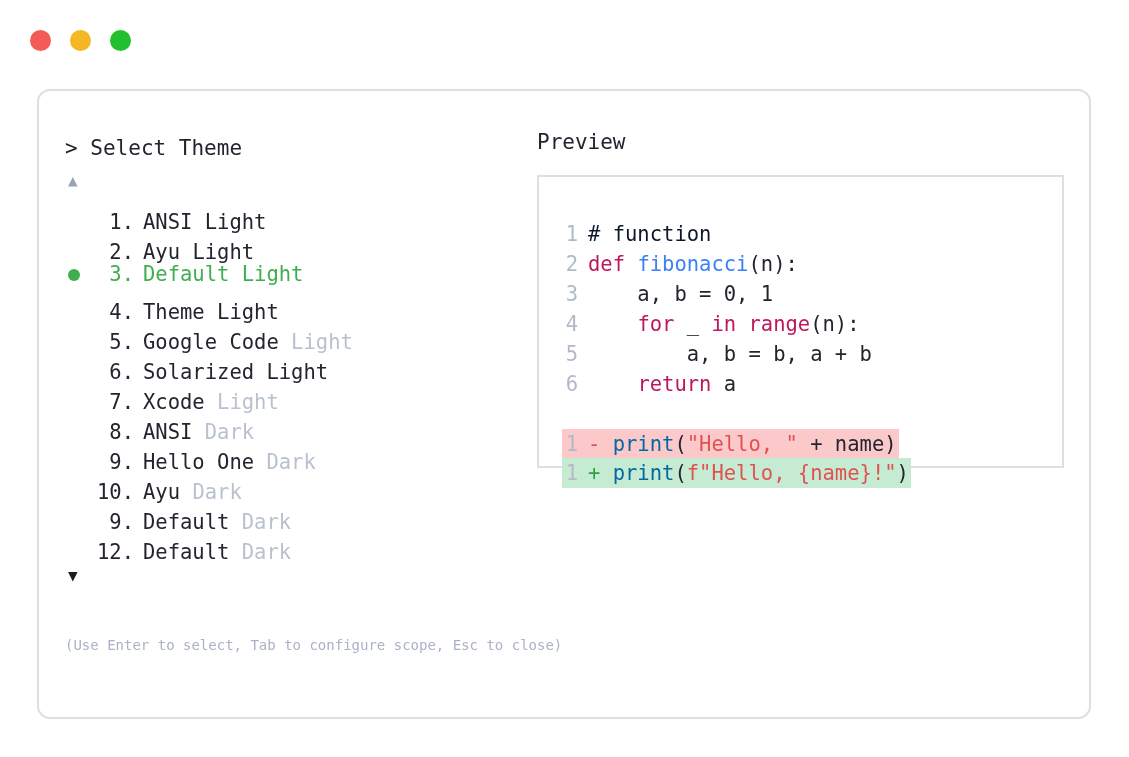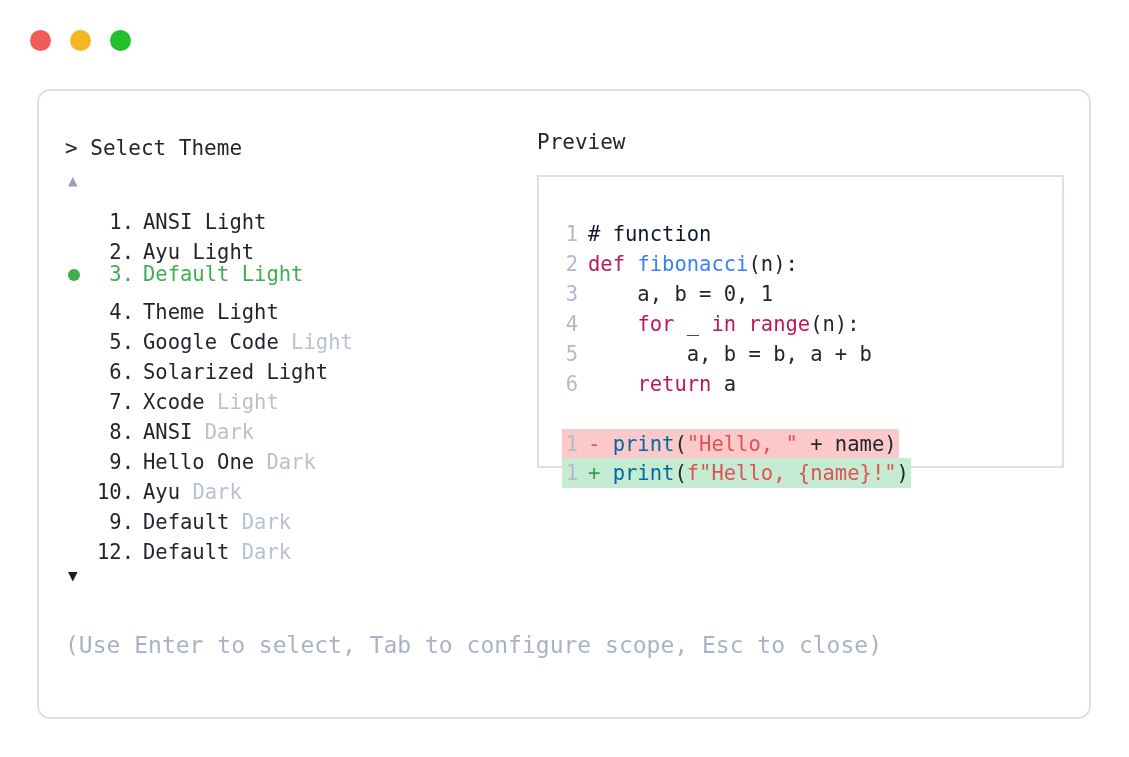--- a/index.html
+++ b/index.html
@@ -135,21 +135,21 @@
   .theme-row.selected .idx,
   .theme-row.selected .tname,
   .theme-row.selected .tvariant,
   .theme-row.selected .tvariant.dim { color: #3fae4f; }
 
   
   .hint {
     position: absolute;
     left: 26px;
     top: 540px;
-    font-size: 23px;
+    font-size: 14px;
     line-height: 28px;
     color: #aab2c5;
     white-space: pre;
   }
 
   
   .preview-box {
     position: absolute;
     left: 498px;
     top: 84px;

